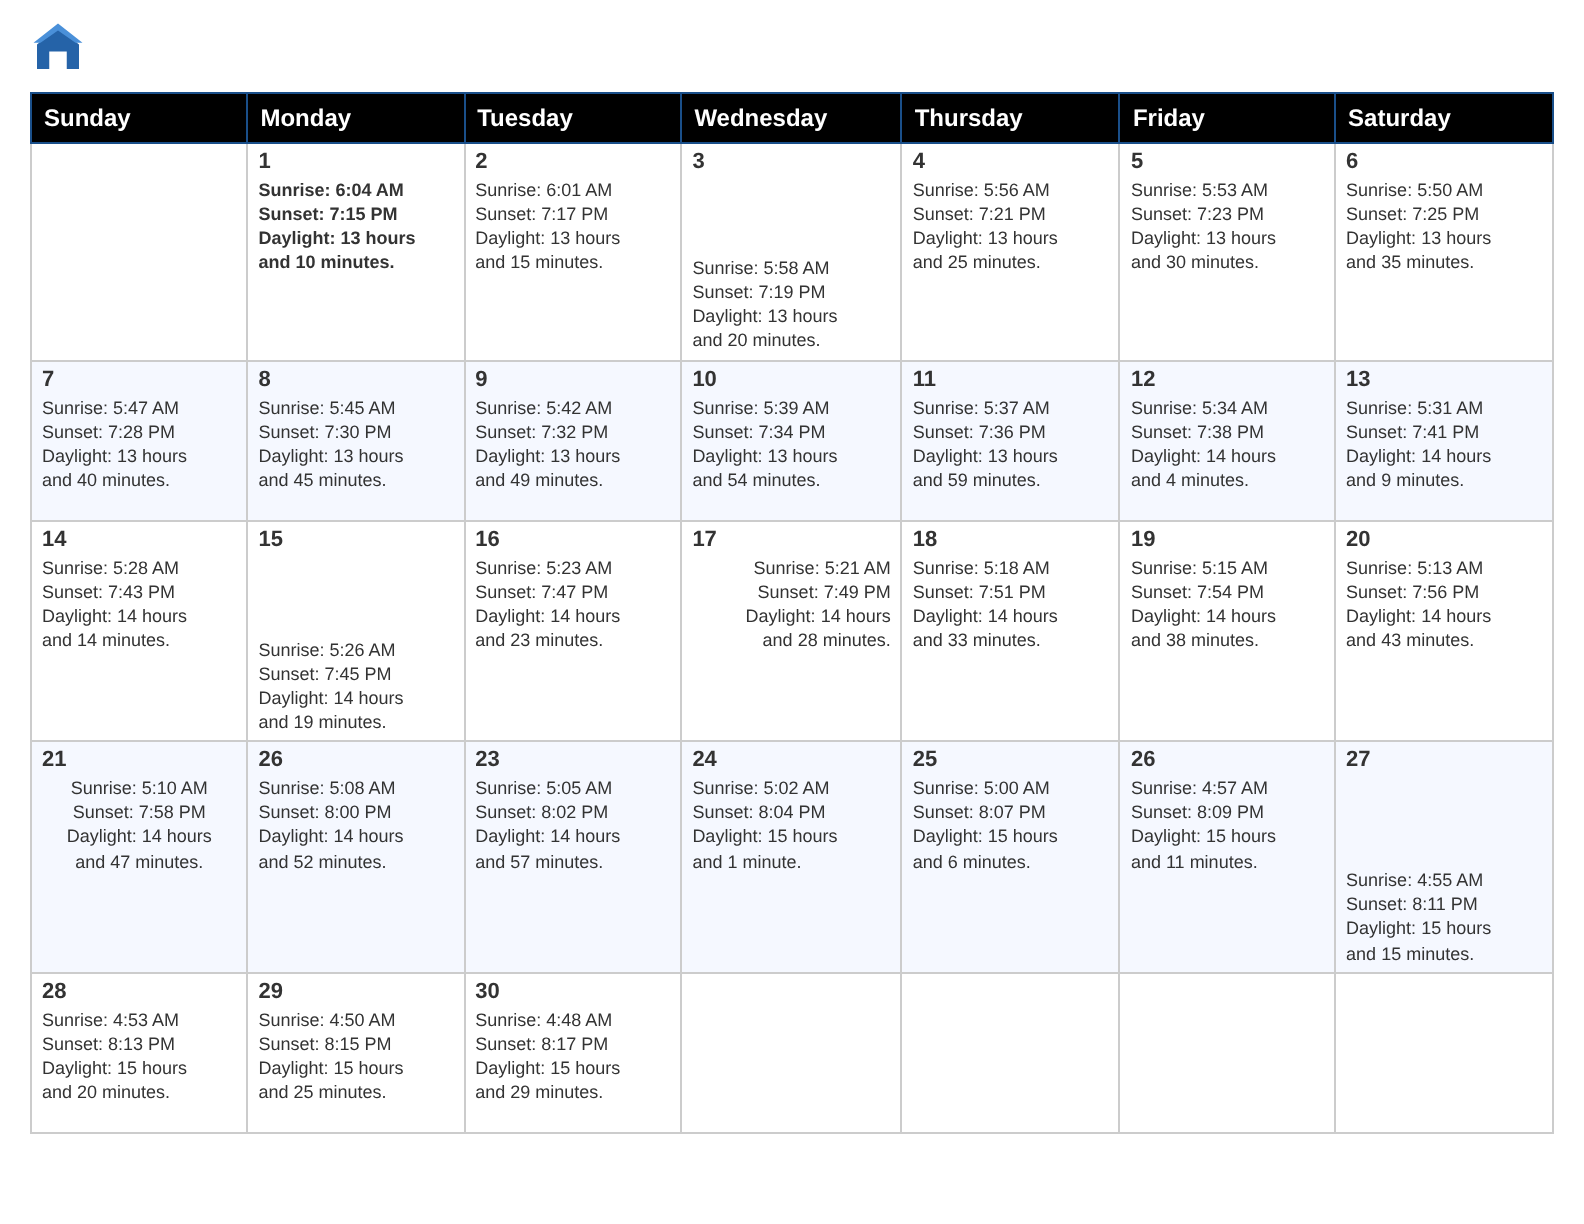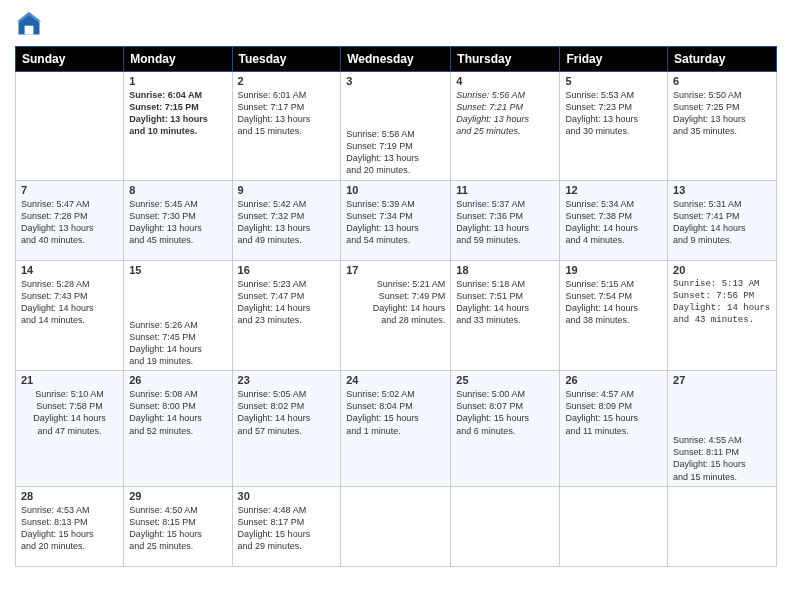--- a/index.html
+++ b/index.html
@@ -156,21 +156,21 @@
           </td>
           <td>
             <span class="day-num">3</span>
             <div class="day-info" style="white-space: pre-line; margin-top: 41px;">Sunrise: 5:58 AM
 Sunset: 7:19 PM
 Daylight: 13 hours
 and 20 minutes.</div>
           </td>
           <td>
             <span class="day-num">4</span>
-            <div class="day-info" style="white-space: pre-line; font-style: italic;">Sunrise: 5:56 AM
+            <div class="day-info" style="white-space: pre-line;">Sunrise: 5:56 AM
 Sunset: 7:21 PM
 Daylight: 13 hours
 and 25 minutes.</div>
           </td>
           <td>
             <span class="day-num">5</span>
             <div class="day-info" style="white-space: pre-line;">Sunrise: 5:53 AM
 Sunset: 7:23 PM
 Daylight: 13 hours
 and 30 minutes.</div>
@@ -272,21 +272,21 @@
           </td>
           <td>
             <span class="day-num">19</span>
             <div class="day-info" style="white-space: pre-line;">Sunrise: 5:15 AM
 Sunset: 7:54 PM
 Daylight: 14 hours
 and 38 minutes.</div>
           </td>
           <td>
             <span class="day-num">20</span>
-            <div class="day-info" style="white-space: pre-line; font-family: Liberation Mono, monospace;">Sunrise: 5:13 AM
+            <div class="day-info" style="white-space: pre-line;">Sunrise: 5:13 AM
 Sunset: 7:56 PM
 Daylight: 14 hours
 and 43 minutes.</div>
           </td>
         </tr>
         <tr>
           <td>
             <span class="day-num">21</span>
             <div class="day-info" style="white-space: pre-line; text-align: center;">Sunrise: 5:10 AM
 Sunset: 7:58 PM

